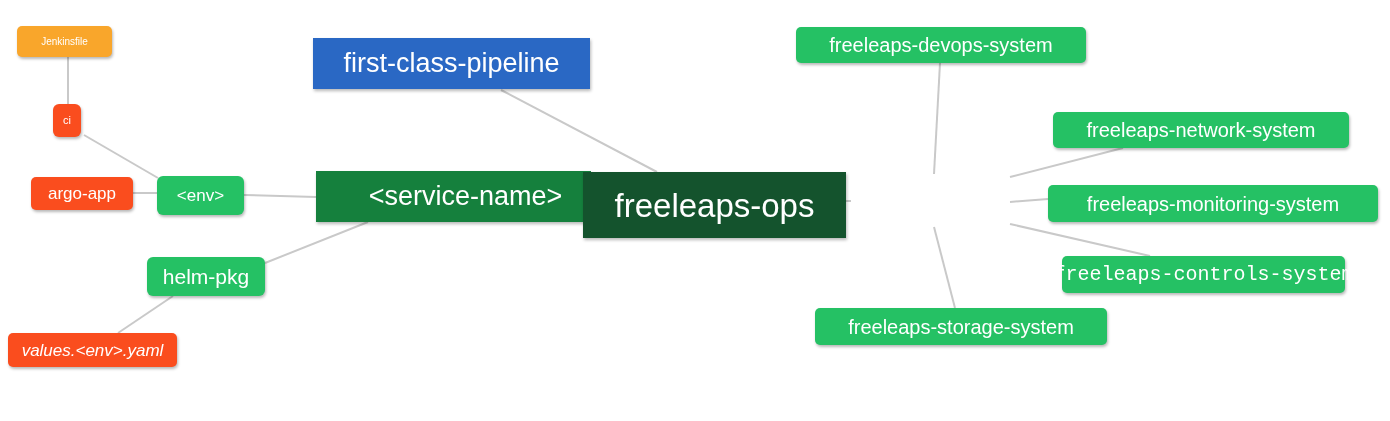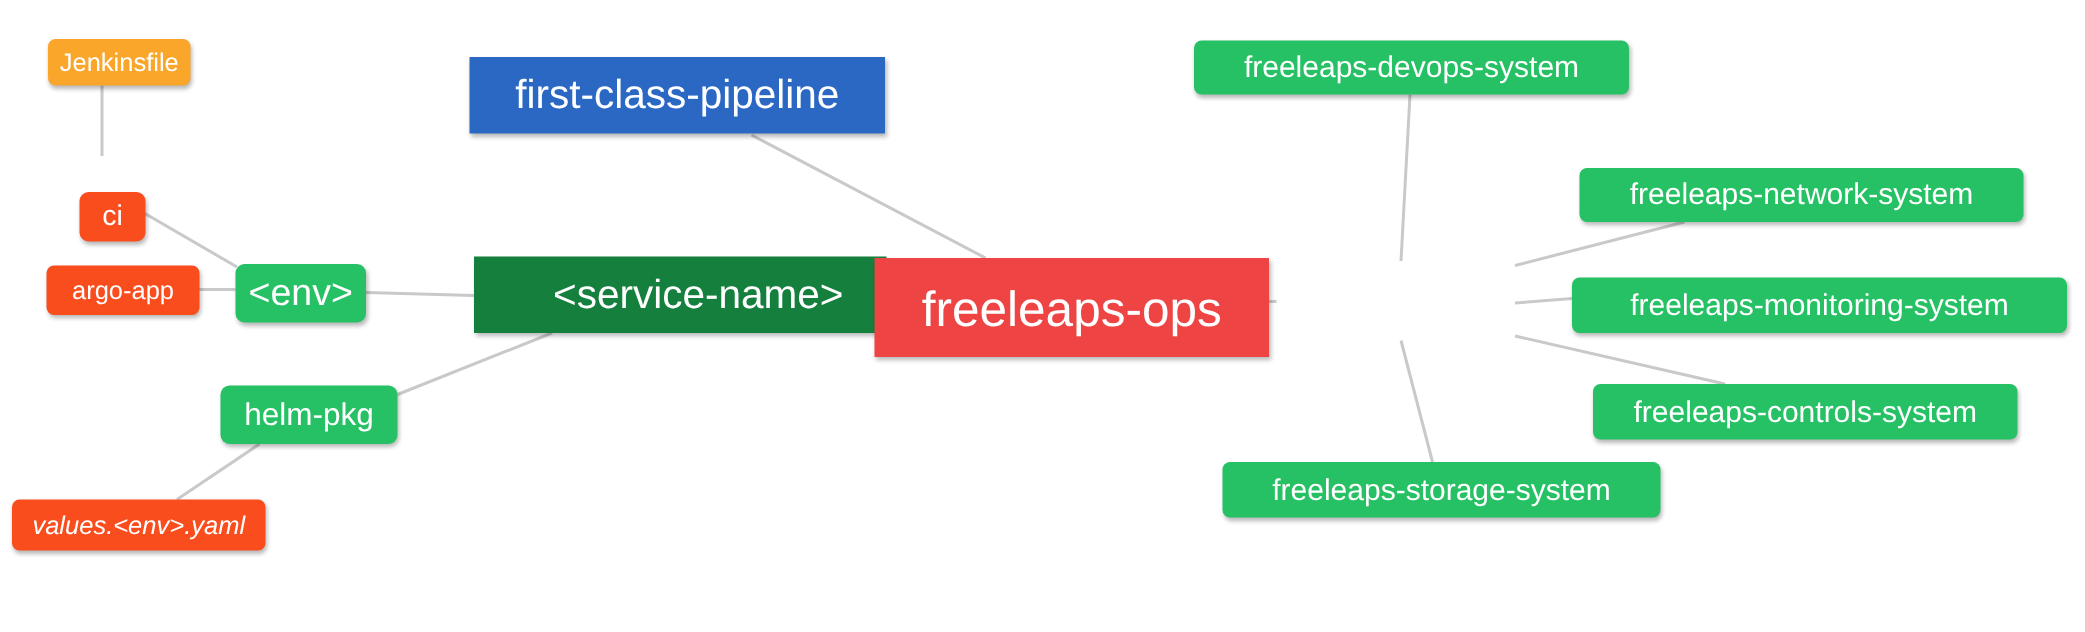--- a/index.html
+++ b/index.html
@@ -51,42 +51,42 @@
     <line x1="501" y1="90" x2="657" y2="172" style="stroke: rgb(201, 201, 201);"></line>
     <line x1="567" y1="197" x2="583" y2="199" style="stroke: rgb(201, 201, 201);"></line>
     <line x1="846" y1="201" x2="851" y2="201" style="stroke: rgb(201, 201, 201);"></line>
     <line x1="940" y1="63" x2="934" y2="174" style="stroke: rgb(201, 201, 201);"></line>
     <line x1="1010" y1="177" x2="1123" y2="148" style="stroke: rgb(201, 201, 201);"></line>
     <line x1="1010" y1="202" x2="1048" y2="199" style="stroke: rgb(201, 201, 201);"></line>
     <line x1="1010" y1="224" x2="1150" y2="256" style="stroke: rgb(201, 201, 201);"></line>
     <line x1="934" y1="227" x2="955" y2="308" style="stroke: rgb(201, 201, 201);"></line>
   </svg>
 
-  <div class="node" style="left: 32px; top: 26px; width: 95px; height: 31px; font-size: 17px; background: rgb(249, 166, 43);">Jenkinsfile</div>
+  <div class="node" style="left: 17px; top: 26px; width: 95px; height: 31px; font-size: 10px; background: rgb(249, 166, 43);">Jenkinsfile</div>
 
-  <div class="node" style="left: 53px; top: 104px; width: 44px; height: 33px; font-size: 19px; border-radius: 6px; background: rgb(250, 77, 30); margin-top: 24px;">ci</div>
+  <div class="node" style="left: 53px; top: 104px; width: 28px; height: 33px; font-size: 11px; border-radius: 6px; background: rgb(250, 77, 30);">ci</div>
 
   <div class="node" style="left: 31px; top: 177px; width: 102px; height: 33px; font-size: 17px; background: rgb(250, 77, 30);">argo-app</div>
 
-  <div class="node" style="left: 157px; top: 176px; width: 87px; height: 39px; font-size: 25px; border-radius: 6px; background: rgb(37, 193, 100);">&lt;env&gt;</div>
+  <div class="node" style="left: 157px; top: 176px; width: 87px; height: 39px; font-size: 17px; border-radius: 6px; background: rgb(37, 193, 100);">&lt;env&gt;</div>
 
   <div class="node" style="left: 147px; top: 257px; width: 118px; height: 39px; font-size: 21px; border-radius: 6px; background: rgb(37, 193, 100);">helm-pkg</div>
 
   <div class="node" style="left: 8px; top: 333px; width: 169px; height: 34px; font-size: 17px; background: rgb(250, 77, 30); font-style: italic;">values.&lt;env&gt;.yaml</div>
 
   <div class="node big" style="left: 313px; top: 38px; width: 277px; height: 51px; font-size: 27px; background: rgb(42, 104, 196);">first-class-pipeline</div>
 
   <div class="node big" style="left: 316px; top: 171px; width: 251px; height: 51px; font-size: 27px; background: #15803d; padding-left: 24px;">&lt;service-name&gt;</div>
 
-  <div class="node big" style="left: 583px; top: 172px; width: 263px; height: 66px; font-size: 33px; background: #ef4444;">freeleaps-ops</div>
+  <div class="node big" style="left: 583px; top: 172px; width: 263px; height: 66px; font-size: 33px; background: #14532d;">freeleaps-ops</div>
 
 
   <div class="node" style="left: 796px; top: 27px; width: 290px; height: 36px; font-size: 20px; background: rgb(37, 193, 100);">freeleaps-devops-system</div>
 
   <div class="node" style="left: 1053px; top: 112px; width: 296px; height: 36px; font-size: 20px; background: rgb(37, 193, 100);">freeleaps-network-system</div>
 
   <div class="node" style="left: 1048px; top: 185px; width: 330px; height: 37px; font-size: 20px; background: rgb(37, 193, 100);">freeleaps-monitoring-system</div>
 
-  <div class="node" style="left: 1062px; top: 256px; width: 283px; height: 37px; font-size: 20px; background: rgb(37, 193, 100);">freeleaps-controls-system</div>
+  <div class="node" style="left: 1062px; top: 256px; width: 283px; height: 37px; font-size: 20px; background: rgb(37, 193, 100); font-family: Liberation Mono, monospace;">freeleaps-controls-system</div>
 
   <div class="node" style="left: 815px; top: 308px; width: 292px; height: 37px; font-size: 20px; background: rgb(37, 193, 100);">freeleaps-storage-system</div>
 
 </div>
 
 </body></html>

